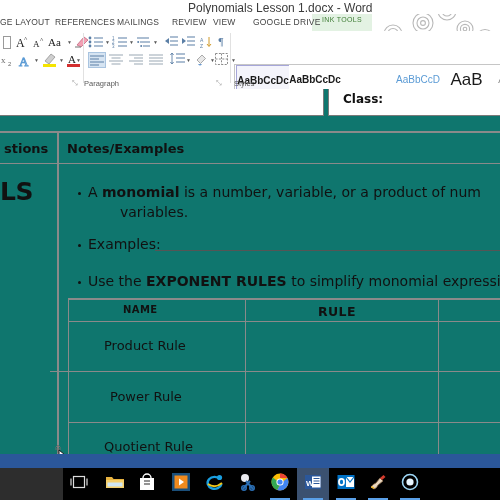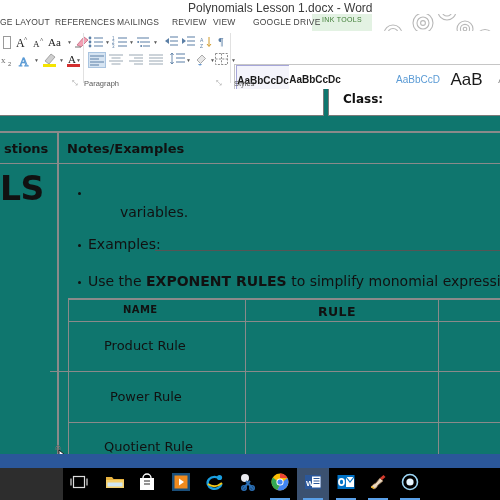--- a/index.html
+++ b/index.html
@@ -391,23 +391,26 @@
       <div class="hdr-box" style="left:328px;top:-8px;width:180px;height:34px;border-top:none;"></div>
       <div class="doc-txt" style="left:343px;top:3px;font-size:12px;font-weight:bold;">Class:</div>
 
       <div class="hr-line" style="left:0px;top:42px;width:500px;height:1.5px;"></div>
       <div class="hr-line" style="left:0px;top:74px;width:500px;height:1px;"></div>
       <div class="vr-line" style="left:57px;top:42px;width:1.5px;height:323px;"></div>
 
       <div class="doc-txt" style="left:4px;top:52px;font-size:13px;font-weight:bold;">stions</div>
       <div class="doc-txt" style="left:67px;top:52px;font-size:13px;font-weight:bold;">Notes/Examples</div>
 
-      <div class="doc-txt" style="left:0px;top:80px;font-size:33px;font-weight:bold;letter-spacing:-0.5px;">LS</div>
+      <div class="doc-txt" style="left:0px;top:88px;font-size:25px;font-weight:bold;letter-spacing:-0.5px;">LS</div>
 
       <div class="bullet" style="left:78px;top:103px;"></div>
+      <div class="doc-txt" style="left:88px;top:95px;font-size:14px;">
+        <span>A </span><span style="font-weight:bold;">monomial</span><span> is a number, variable, or a product of num</span>
+      </div>
       <div class="doc-txt" style="left:88px;top:115px;font-size:14px;margin-left:32px;">variables.</div>
 
       <div class="bullet" style="left:78px;top:155px;"></div>
       <div class="doc-txt" style="left:88px;top:147px;font-size:14px;">Examples:</div>
       <div class="fill-line" style="left:155px;top:161px;width:345px;"></div>
 
       <div class="bullet" style="left:78px;top:192px;"></div>
       <div class="doc-txt" style="left:88px;top:184px;font-size:14px;">
         <span>Use the </span><span style="font-weight:bold;">EXPONENT RULES</span><span> to simplify monomial expressi</span>
       </div>

